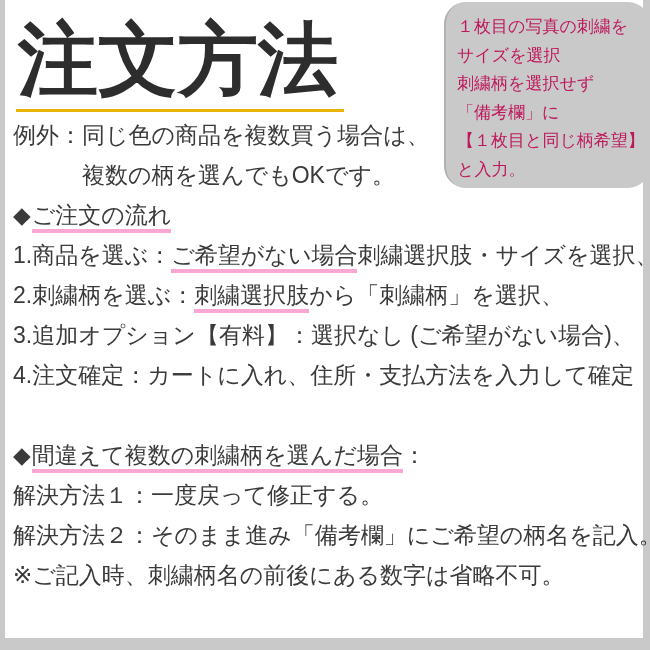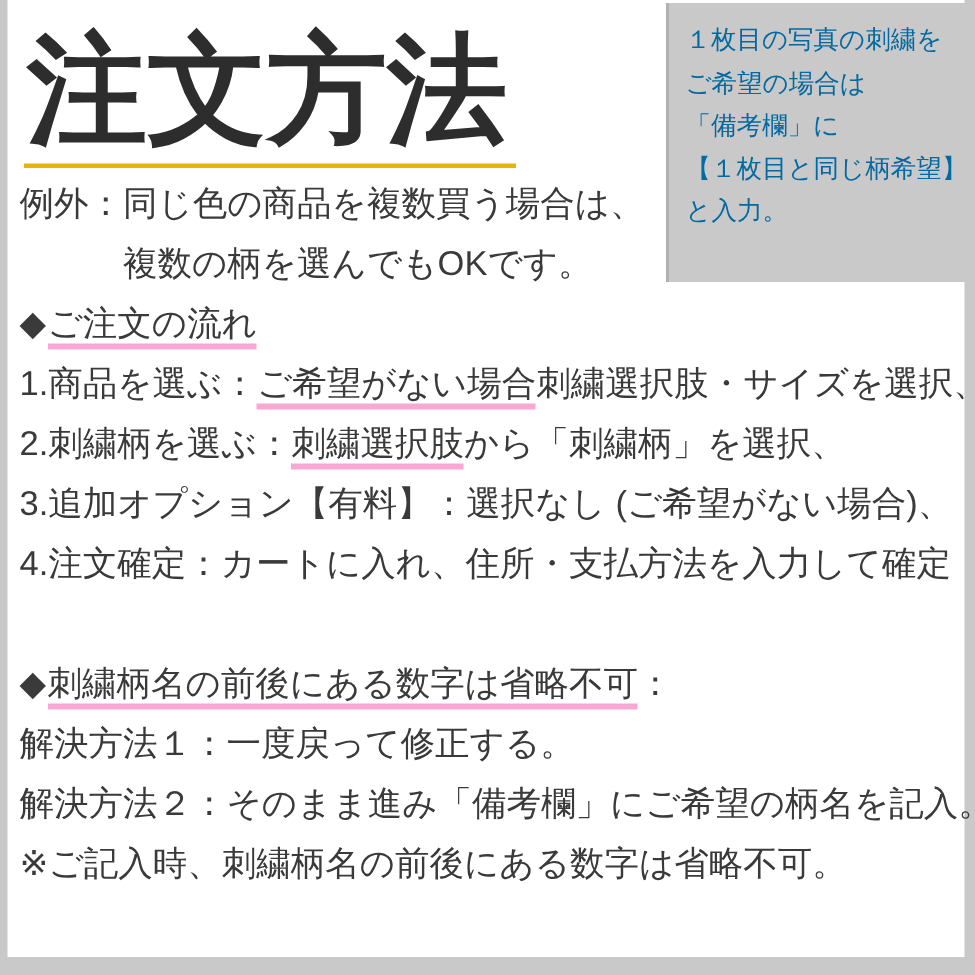--- a/index.html
+++ b/index.html
@@ -33,38 +33,39 @@
   .bl.indent{padding-left:69px;}
   .u{border-bottom:4px solid #f9a8d4;padding-bottom:1px;}
   .marker{margin-right:1px;}
 
   .note-box{
     position:absolute;left:444px;top:2px;right:0;height:186px;
     background:#c9c9c9;
     border-left:2px solid #b0b0b0;
     box-sizing:border-box;
     padding:11px 21px 0 11px;
-    font-size:17px;line-height:28.5px;color:#0369a1;
+    font-size:17px;line-height:28.5px;color:#be185d;border-radius:22px;
   }
   .note-line{white-space:nowrap;}
 </style>
 </head>
 <body>
 
 <div class="canvas">
 
   <div class="strip strip-left"></div>
   <div class="strip strip-right"></div>
   <div class="strip strip-bottom"></div>
 
   <div class="page-title">注文方法</div>
 
   <div class="note-box">
     <div class="note-line">１枚目の写真の刺繍を</div>
-    <div class="note-line">ご希望の場合は</div>
+    <div class="note-line">サイズを選択</div>
+    <div class="note-line">刺繍柄を選択せず</div>
     <div class="note-line">「備考欄」に</div>
     <div class="note-line">【１枚目と同じ柄希望】</div>
     <div class="note-line">と入力。</div>
   </div>
 
   <div class="body-text">
 
     <div class="bl">
       <span>例外：同じ色の商品を複数買う場合は、</span>
     </div>
@@ -85,21 +86,21 @@
     <div class="bl">
       <span>3.追加オプション【有料】：選択なし (ご希望がない場合)、</span>
     </div>
     <div class="bl">
       <span>4.注文確定：カートに入れ、住所・支払方法を入力して確定</span>
     </div>
 
     <div class="bl"></div>
 
     <div class="bl">
-      <span class="marker">◆</span><span class="u">刺繍柄名の前後にある数字は省略不可</span><span>：</span>
+      <span class="marker">◆</span><span class="u">間違えて複数の刺繍柄を選んだ場合</span><span>：</span>
     </div>
     <div class="bl">
       <span>解決方法１：一度戻って修正する。</span>
     </div>
     <div class="bl">
       <span>解決方法２：そのまま進み「備考欄」にご希望の柄名を記入。</span>
     </div>
     <div class="bl">
       <span>※ご記入時、刺繍柄名の前後にある数字は省略不可。</span>
     </div>

